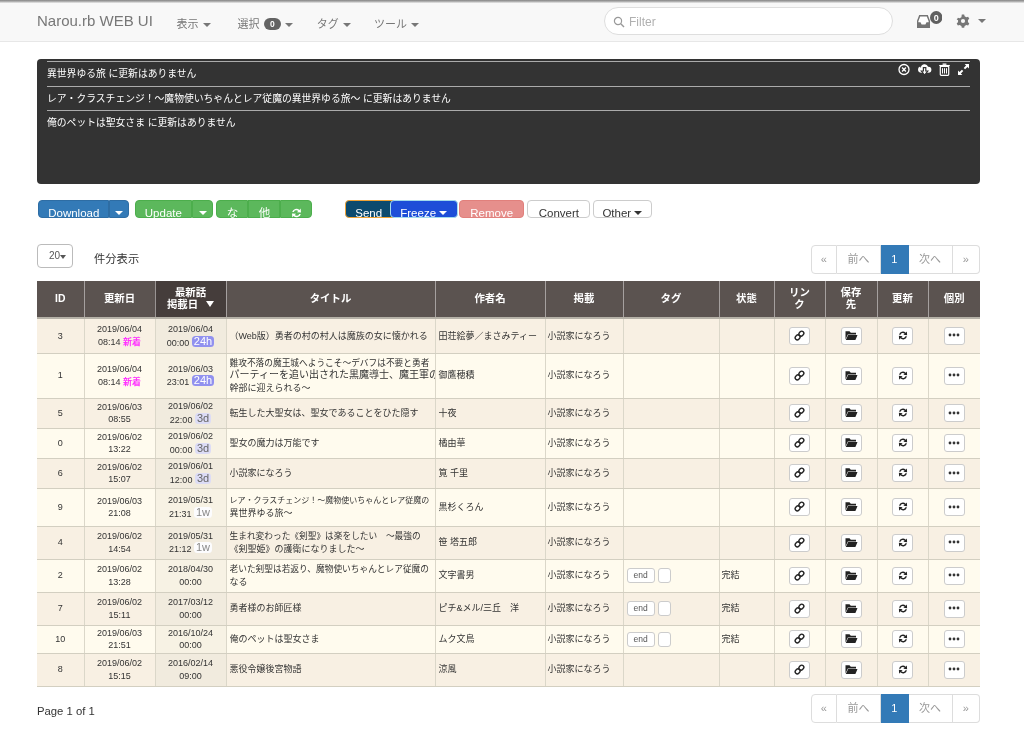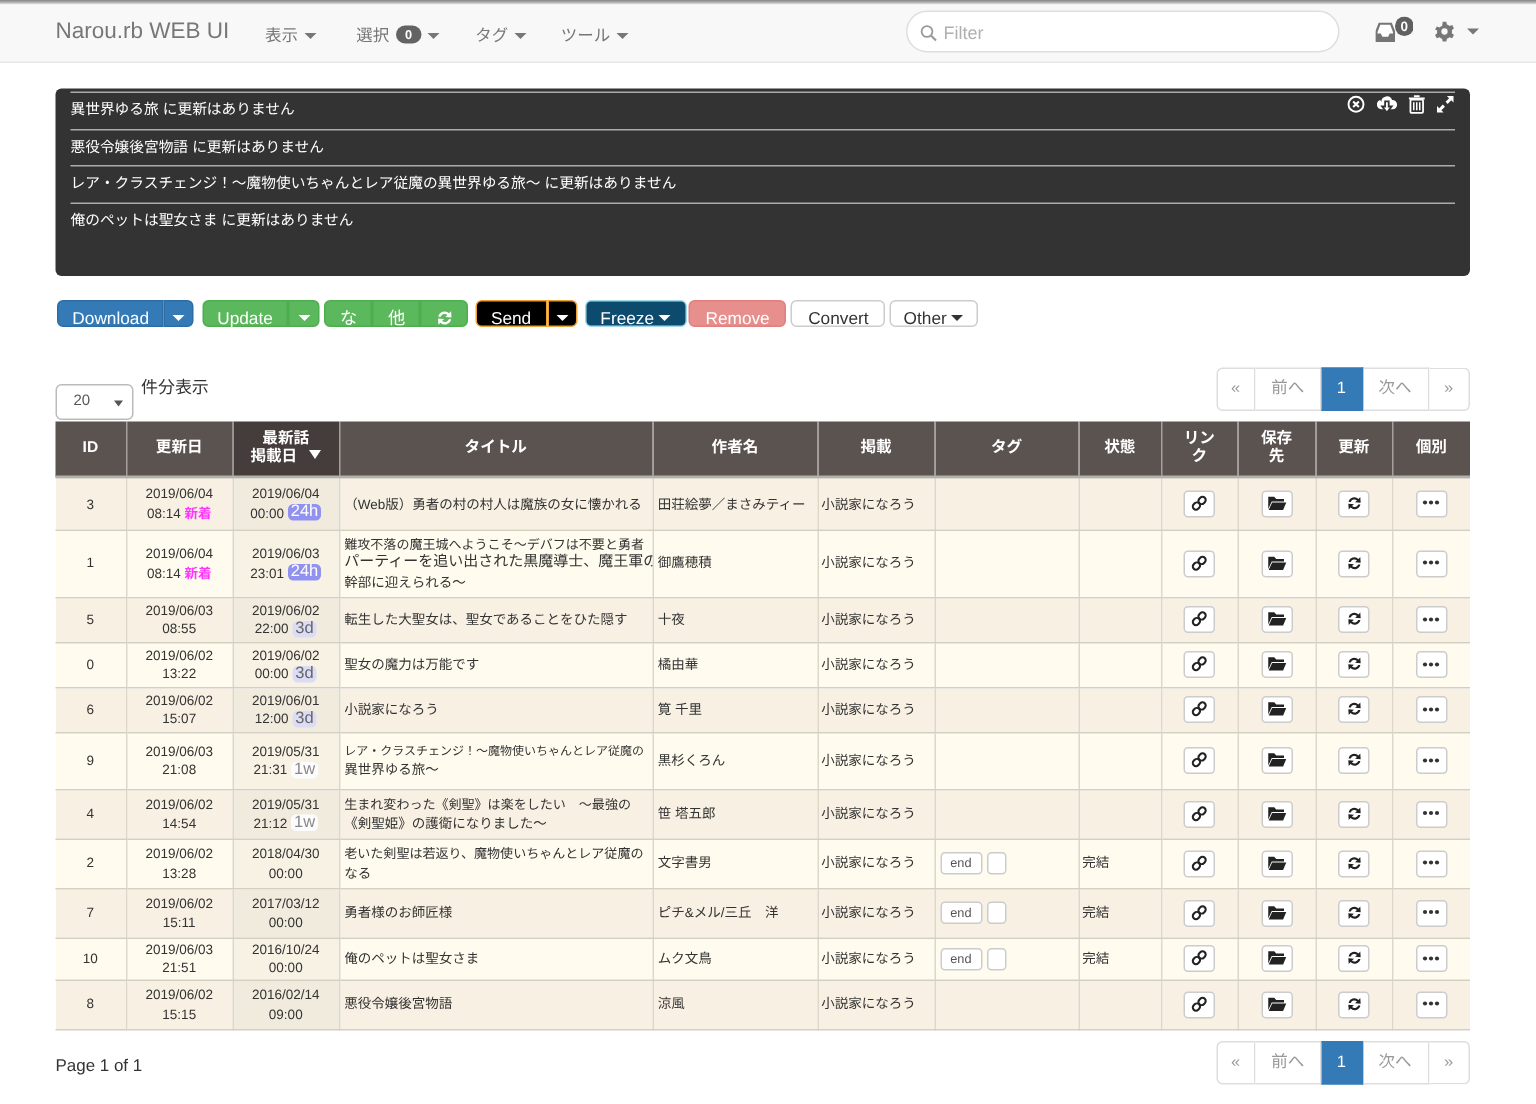--- a/index.html
+++ b/index.html
@@ -19,28 +19,28 @@
 .cline { height:24.6px; line-height:24.6px; border-top:1px solid #ababab; color:#fff; font-size:9.8px; padding-left:0; overflow:hidden; white-space:nowrap; }
 #cicons { position:absolute; top:4px; right:10px; }
 #cicons svg { margin-left:2.5px; vertical-align:top; }
 
 .btn { position:absolute; top:199.5px; height:18px; border-radius:4px; color:#fff; font-size:11.5px; text-align:center; line-height:24px; border:1px solid transparent; }
 .btn.lft { border-top-right-radius:0; border-bottom-right-radius:0; }
 .btn.rgt { border-top-left-radius:0; border-bottom-left-radius:0; }
 .btn.mid { border-radius:0; }
 .bp { background:#337ab7; border-color:#2e6da4; }
 .bs { background:#5cb85c; border-color:#4cae4c; }
-.bw { background:#000000; border-color:#eea236; }
-.bi { background:#0c4a6e; border-color:#a3dbeb; }
+.bw { background:#0c4a6e; border-color:#eea236;margin-left:28px; }
+.bi { background:#1d4ed8; border-color:#a3dbeb; }
 .bd { background:#e68f8c; border-color:#e1807c; }
 .bdef { background:#fff; border-color:#ccc; color:#333; }
 .btn .caret { border-top-color:#fff; margin-left:0; }
 .bdef .caret { border-top-color:#333; }
 
-#pgsel { position:absolute; left:37px; top:244px; width:52px; height:24px; border:1px solid #bbb; border-radius:4px; background:#fff; font-size:10px; color:#555; line-height:22px; padding-left:11px;margin-top:12px; }
+#pgsel { position:absolute; left:37px; top:244px; width:36px; height:24px; border:1px solid #bbb; border-radius:4px; background:#fff; font-size:10px; color:#555; line-height:22px; padding-left:11px; }
 #pgsel .tri { position:absolute; right:6px; top:10px; width:0; height:0; border-left:3.5px solid transparent; border-right:3.5px solid transparent; border-top:4.5px solid #555; }
 #pgsel-label { position:absolute; left:94px; top:250px; font-size:11.3px; color:#333; }
 .pagination { position:absolute; display:flex; height:29px; font-size:11px; }
 .pagination .pg { background:#fff; border:1px solid #ddd; border-left:none; color:#999; text-align:center; line-height:27px; }
 .pagination .pg:first-child { border-left:1px solid #ddd; border-radius:4px 0 0 4px; }
 .pagination .pg:last-child { border-radius:0 4px 4px 0; }
 .pagination .pg.act { background:#337ab7; border-color:#337ab7; color:#fff; }
 #pagtop { left:810.5px; top:244.5px; }
 #pagbot { left:810.5px; top:694px; }
 #pageinfo { position:absolute; left:37px; top:705px; font-size:11.3px; color:#333; }
@@ -100,21 +100,20 @@
 <svg class="abs" style="left:956px;top:14px;" width="14" height="14" viewBox="0 0 14 14">
     <g fill="#777">
       <path d="M5.8 0.5 h2.4 l0.4 1.8 a5 5 0 0 1 1.7 1 l1.8-0.6 1.2 2.1 -1.4 1.3 a5 5 0 0 1 0 2l1.4 1.3 -1.2 2.1 -1.8-0.6 a5 5 0 0 1 -1.7 1 l-0.4 1.8 h-2.4 l-0.4-1.8 a5 5 0 0 1 -1.7-1 l-1.8 0.6 -1.2-2.1 1.4-1.3 a5 5 0 0 1 0-2 L0.7 5.8 1.9 3.7 l1.8 0.6 a5 5 0 0 1 1.7-1 Z"></path>
     </g>
     <circle cx="7" cy="7" r="2.1" fill="#f8f8f8"></circle>
   </svg>
 <span class="caret abs" style="left:974px;top:19px;border-top-color:#777;"></span>
 
 <div id="console">
 <div class="cline">異世界ゆる旅 に更新はありません</div>
-<div class="cline">悪役令嬢後宮物語 に更新はありません</div>
 <div class="cline">レア・クラスチェンジ！～魔物使いちゃんとレア従魔の異世界ゆる旅～ に更新はありません</div>
 <div class="cline">俺のペットは聖女さま に更新はありません</div>
 <div id="cicons">
 <svg width="12" height="13" viewBox="0 0 12 13">
         <circle cx="6" cy="6.5" r="5" fill="none" stroke="#fff" stroke-width="1.3"></circle>
         <path d="M4.1 4.6 L7.9 8.4 M7.9 4.6 L4.1 8.4" stroke="#fff" stroke-width="1.4"></path>
       </svg>
 <svg width="15" height="13" viewBox="0 0 15 13">
         <path d="M3.9 4.9 a3.7 3.7 0 0 1 7.2-1.2 a3.1 3.1 0 0 1 3.3 3.1 a3 3 0 0 1 -3 3 h-7.6 a3.2 3.2 0 0 1 -0.7-6.2" fill="#fff"></path>
         <path d="M6.4 4.6 h2.4 v3.4 h2 L7.6 12 4.4 8 h2 Z" fill="#fff" stroke="#333" stroke-width="1.2"></path>

